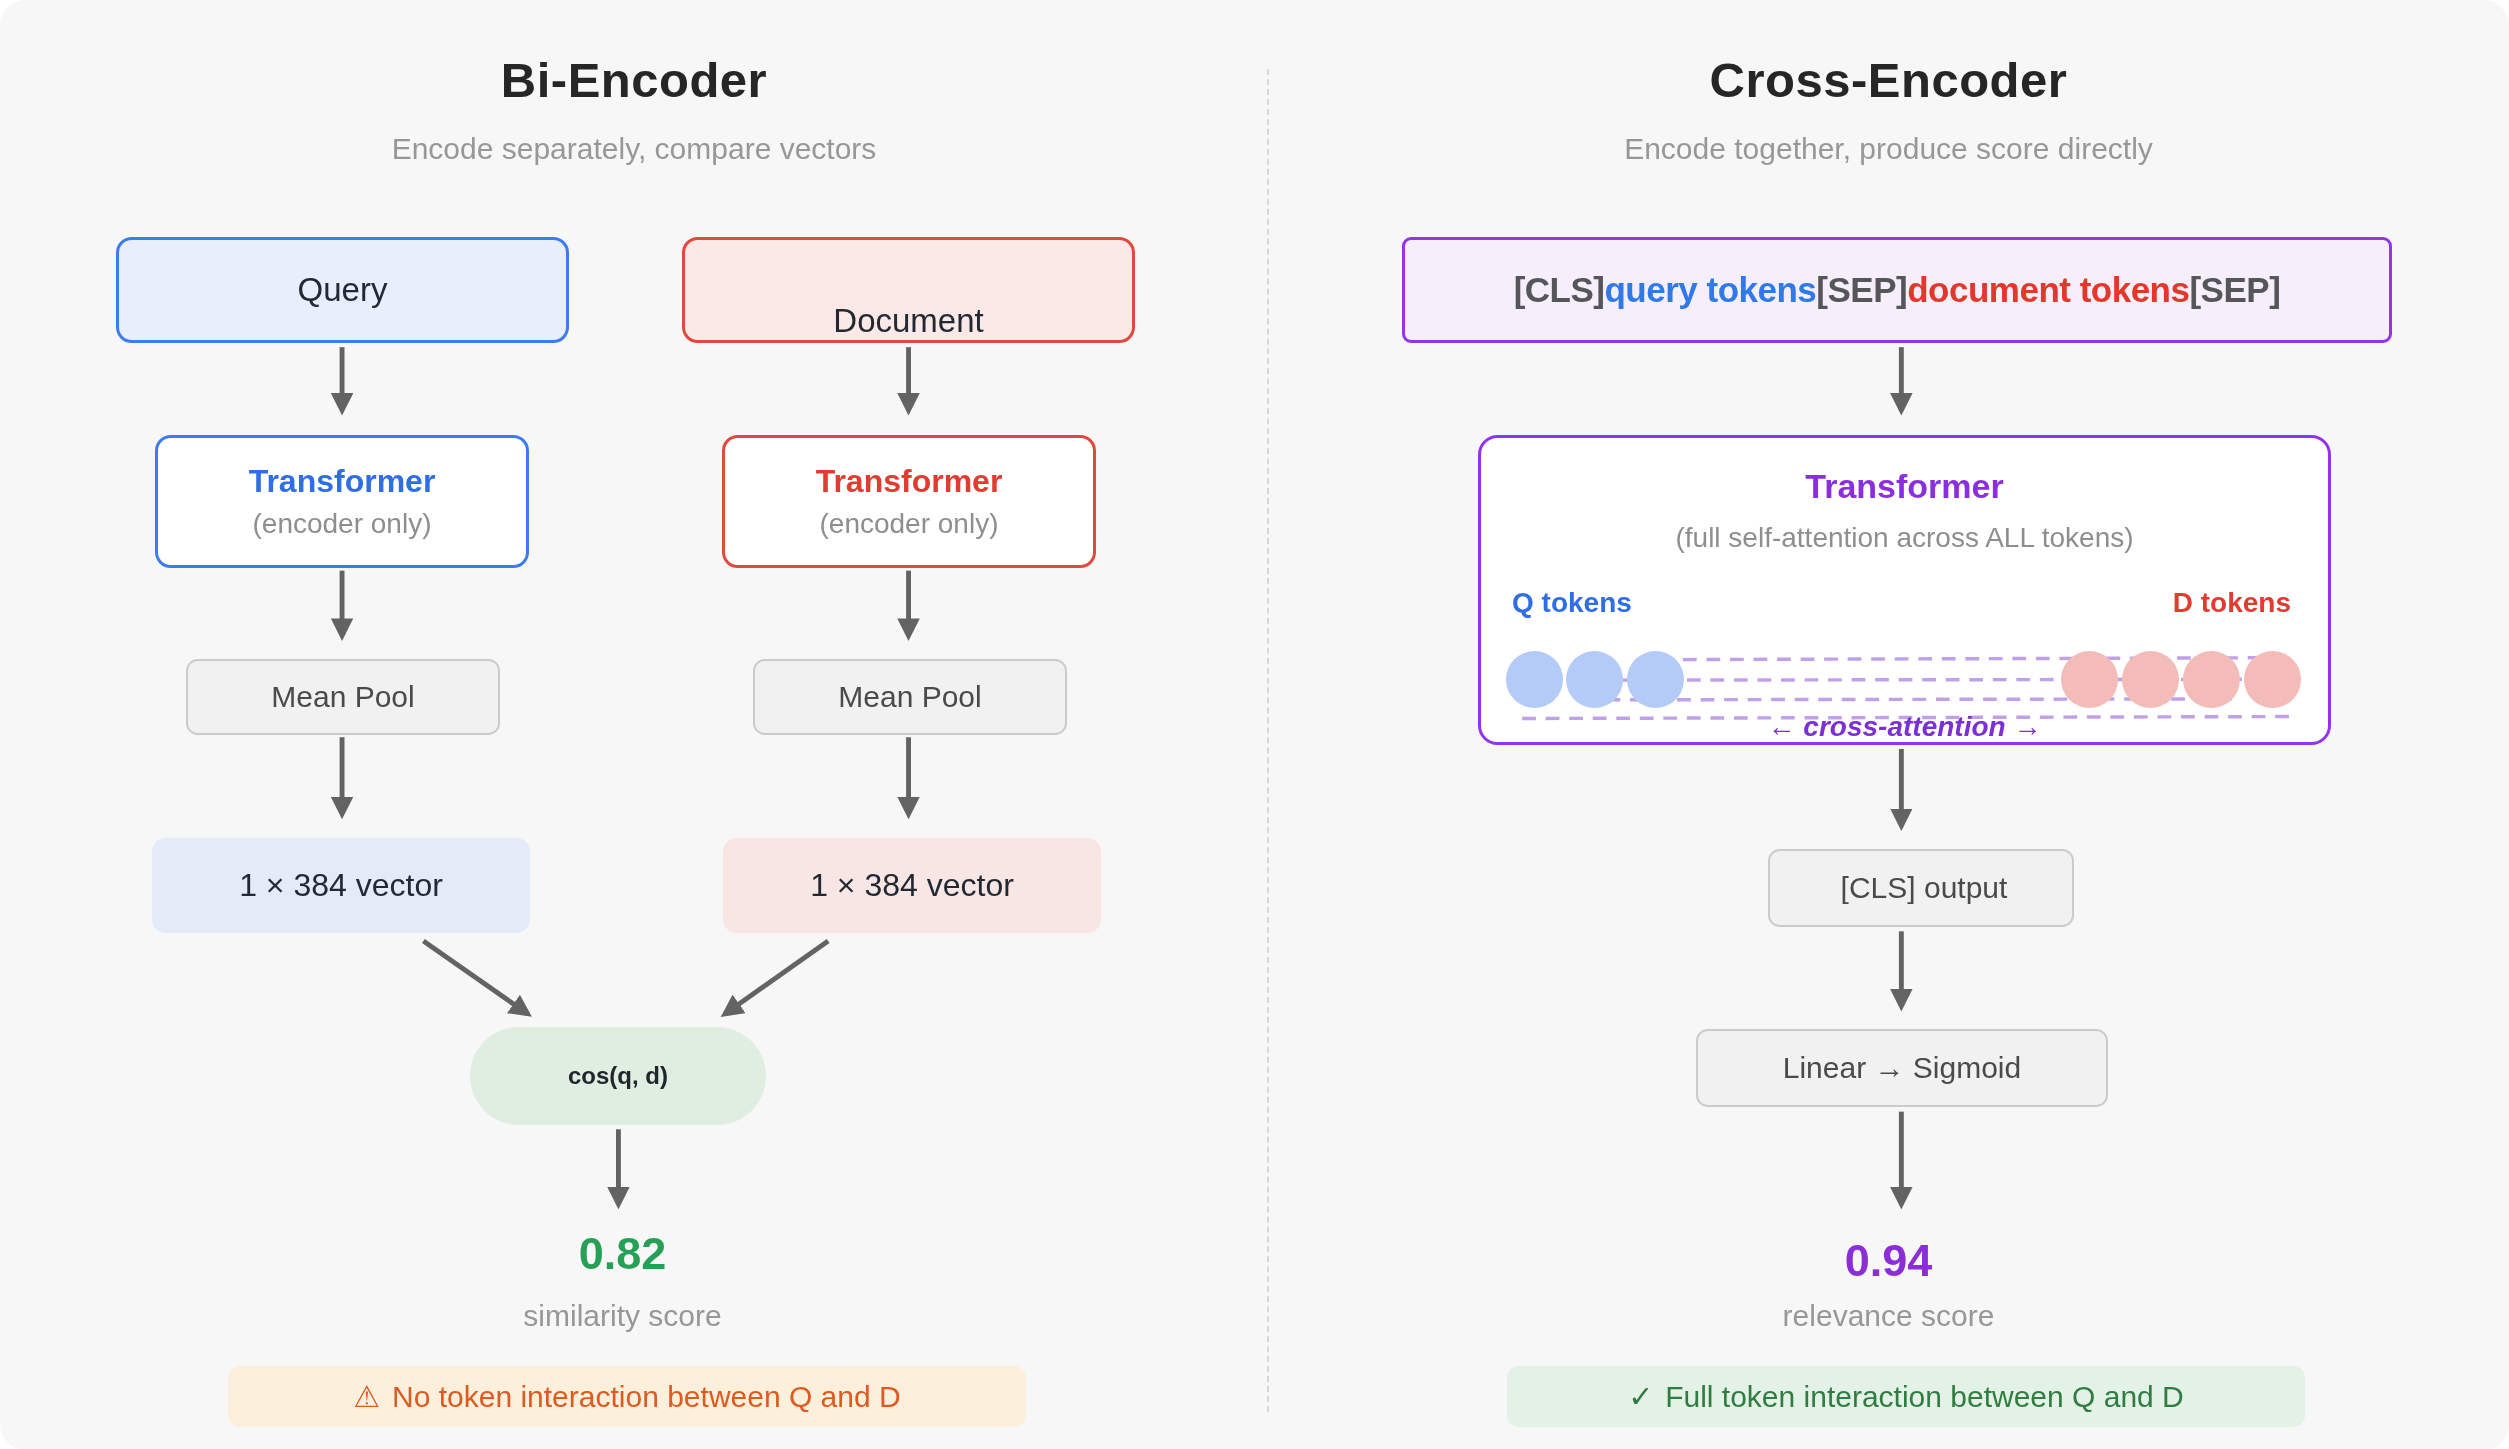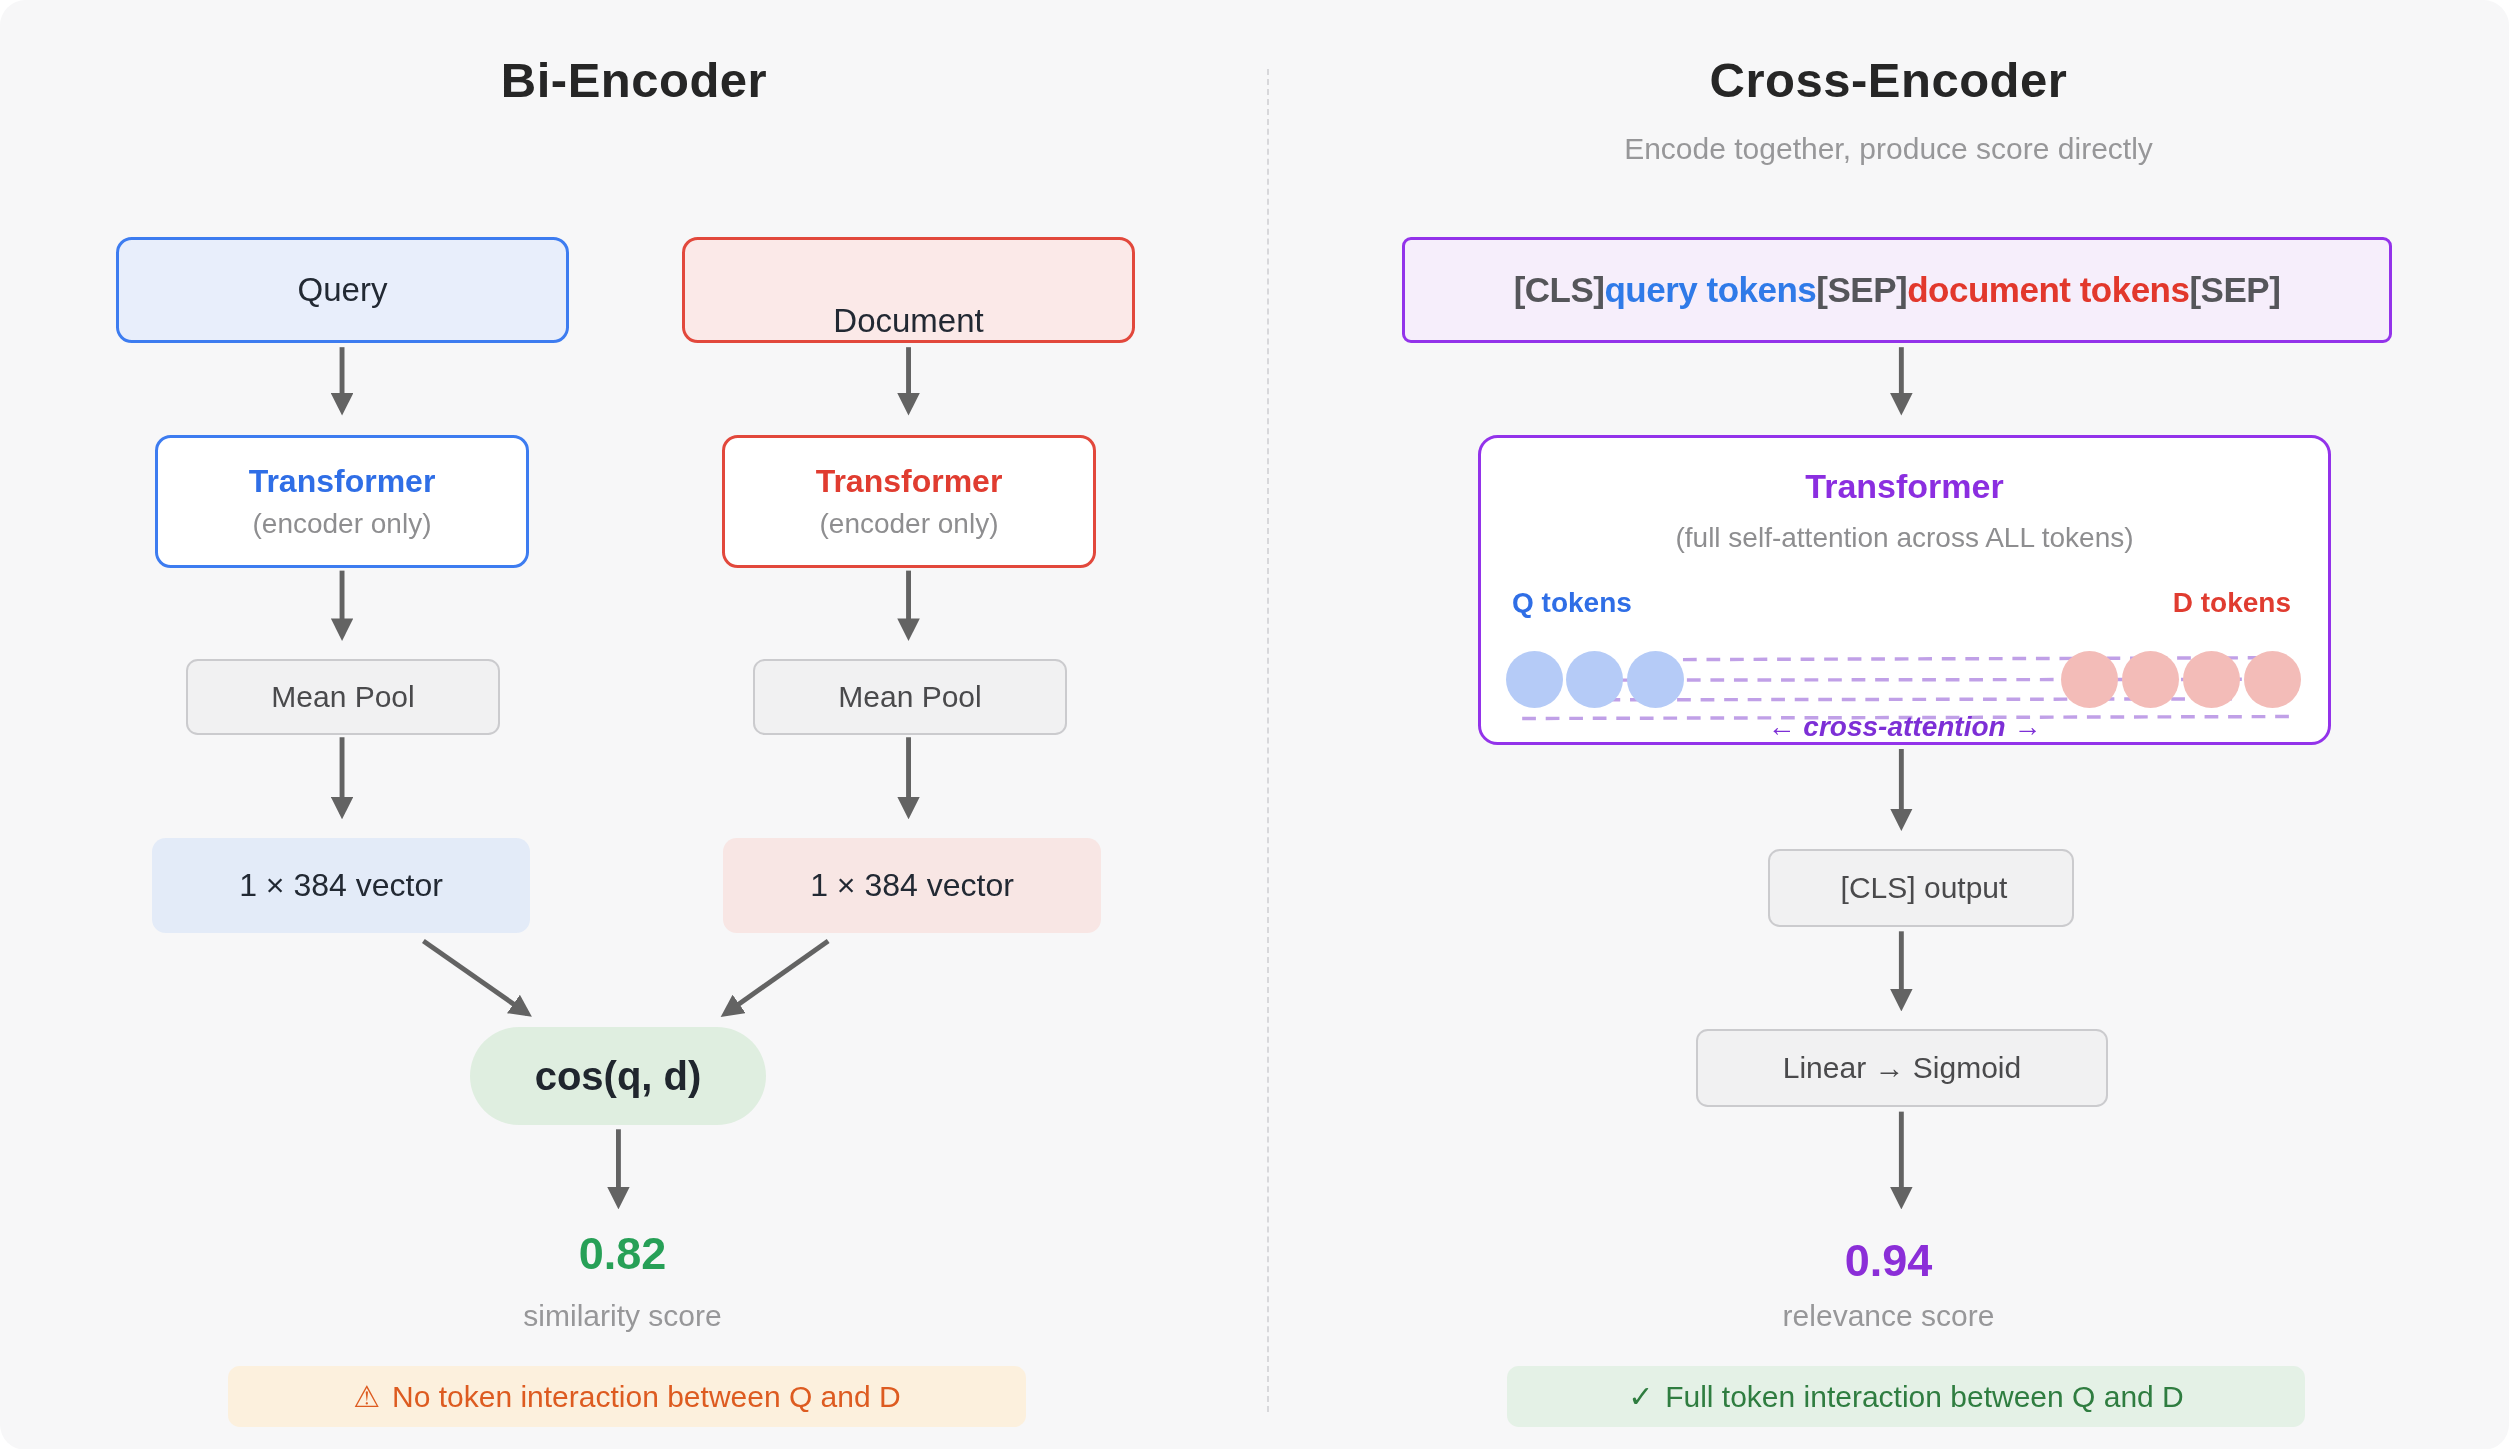--- a/index.html
+++ b/index.html
@@ -23,21 +23,21 @@
   .tf-title.blue{color:#2f6ee6;}
   .tf-title.red{color:#e03c30;}
   .tf-title.purple{color:#8b2ee0;}
   .tf-sub{font-size:28px;color:#8e8e90;}
   .gray-box{background:#f1f1f2;border:2px solid #cbcbce;border-radius:11.8px;}
   .gray-box span{font-size:30px;color:#4a4a4c;}
   .vec-blue{background:#e3ebf8;border-radius:13.7px;}
   .vec-red{background:#f8e6e4;border-radius:13.7px;}
   .vec-lbl{font-size:32px;color:#222933;}
   .cos-pill{background:#dfeee0;border-radius:59px;}
-  .cos-lbl{font-size:40px;font-weight:bold;color:#20262e;}
+  .cos-lbl{font-size:24px;font-weight:bold;color:#20262e;}
   .score{font-size:45px;font-weight:bold;}
   .score.green{color:#27a057;}
   .score.purple{color:#8b2ed8;margin-top:15px;}
   .score-sub{font-size:30px;color:#979799;}
   .banner{border-radius:11.8px;font-size:30px;display:flex;align-items:center;justify-content:center;gap:11.8px;}
   .banner.warn{background:#fcf0dd;color:#dd5b20;}
   .banner.ok{background:#e4f1e6;color:#2f7d40;}
   .divider{border-left:2.9px dashed #d8d8db;}
   .tok-box{background:#f6eefb;border:3.9px solid #9333ea;border-radius:9px;font-weight:bold;font-size:35px;letter-spacing:-0.5px;}
   .tok-gray{color:#55565a;}
@@ -57,20 +57,23 @@
 </head>
 <body>
 
 <div class="canvas">
 
   <div class="abs divider" style="left:1267px;top:69px;height:1343px;width:0;"></div>
 
   <div class="abs center-text" style="left:0;top:51px;width:1268px;height:57px;">
     <div class="col-title">Bi-Encoder</div>
   </div>
+  <div class="abs center-text" style="left:0;top:129px;width:1268px;height:39px;">
+    <div class="col-sub">Encode separately, compare vectors</div>
+  </div>
 
   <div class="abs box io-blue" style="left:116px;top:237px;width:453px;height:106px;">
     <span class="lbl-dark">Query</span>
   </div>
   <div class="abs box io-red" style="left:682px;top:237px;width:453px;height:106px;">
     <span class="lbl-dark">Document</span>
   </div>
 
   <div class="abs box tf tf-blue" style="left:155px;top:435px;width:374px;height:133px;">
     <span class="tf-title blue">Transformer</span>

